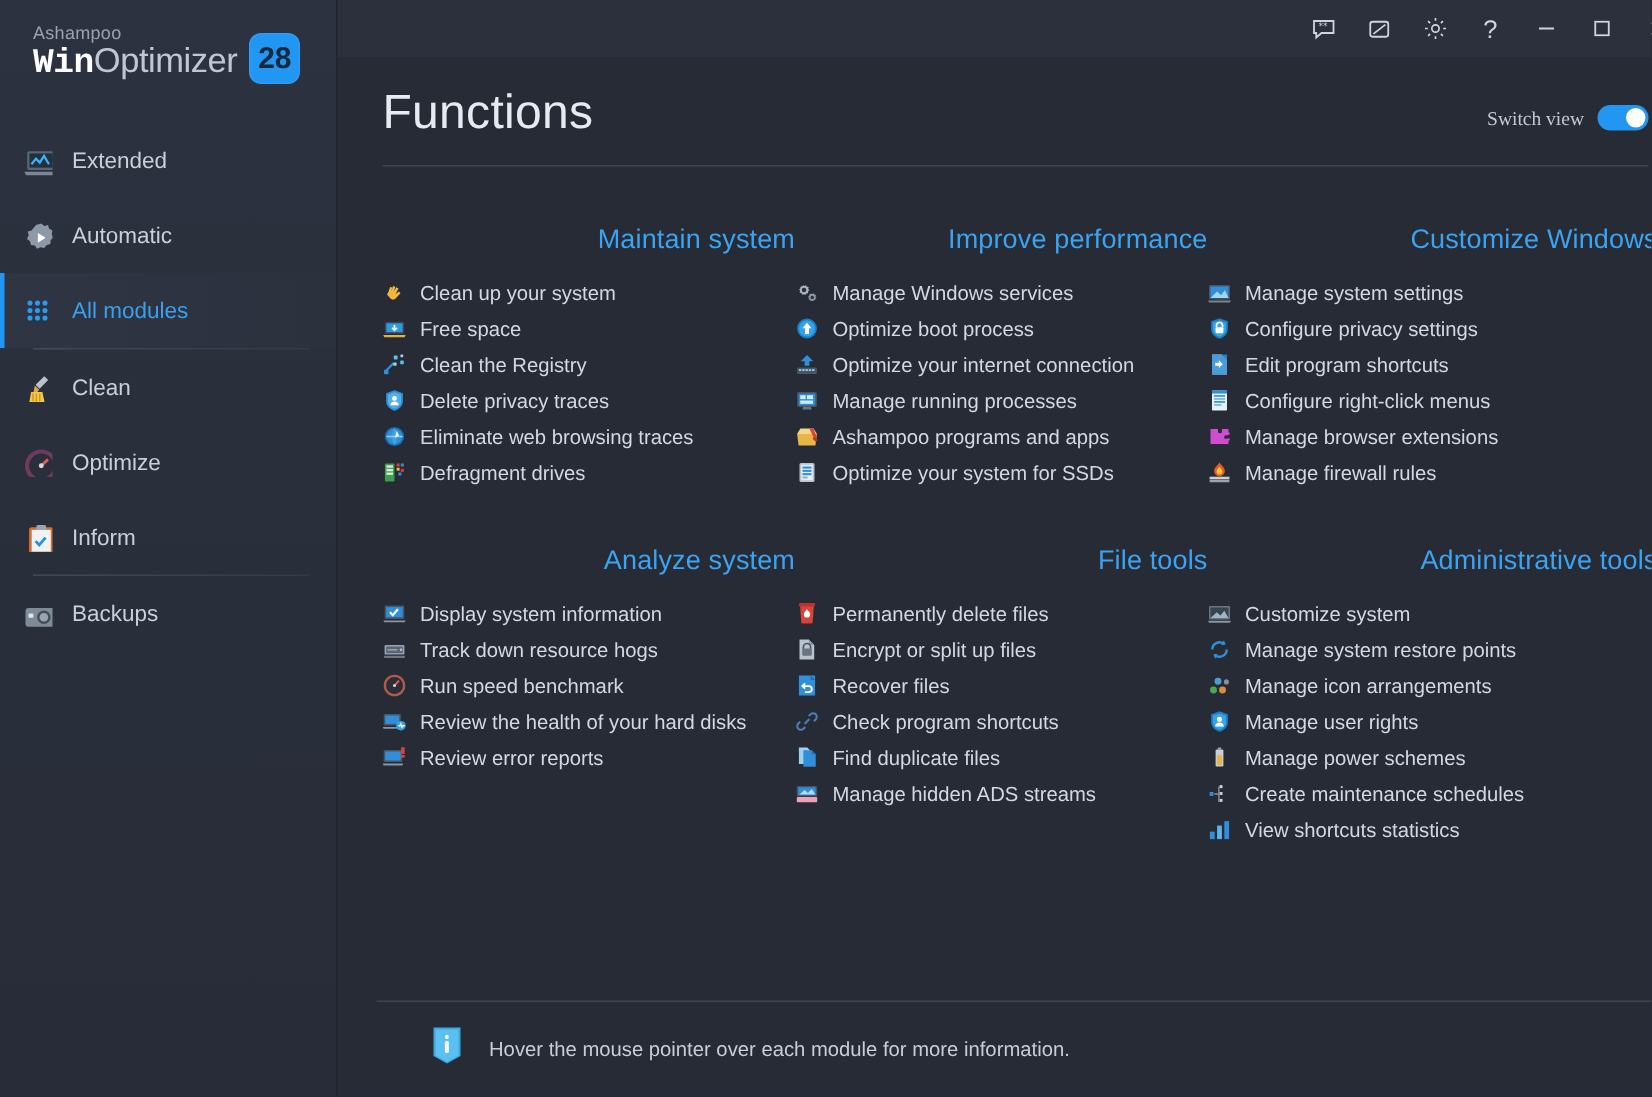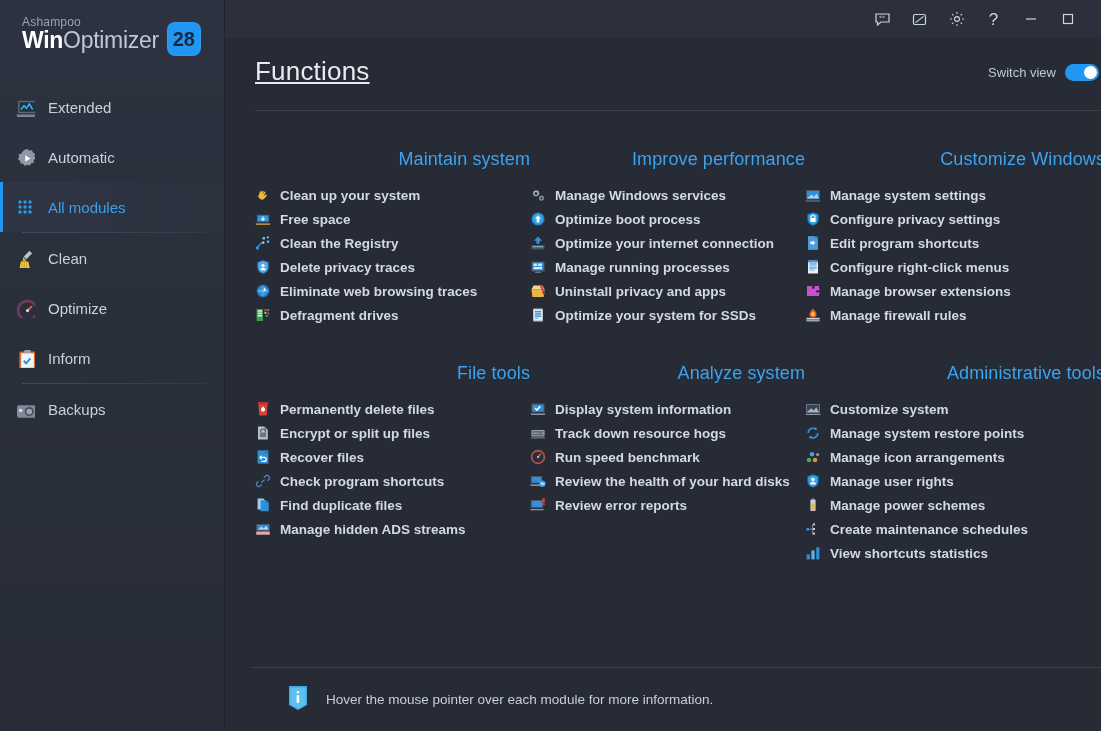--- a/index.html
+++ b/index.html
@@ -26,21 +26,21 @@
     display: flex; align-items: flex-start;
   }
   .logo-text { line-height: 1; padding-top: 6px; }
   .logo-ashampoo {
     font-size: 12px; color: #9aa2b1; letter-spacing: .2px; display: block;
   }
   .logo-main {
     font-size: 23px; color: #c7ced9; letter-spacing: -.3px; display: block; margin-top: 1px;
     white-space: nowrap;
   }
-  .logo-main b { color: #ffffff; font-weight: 700; }
+  .logo-main b { color: #ffffff; font-weight: 700; font-family: Liberation Mono, monospace; }
   .logo-main i { font-style: normal; font-weight: 400; color: #c0c7d3; }
   .badge-28 {
     width: 34px; height: 34px; border-radius: 8px;
     background: #2196f3;
     color: #16293a; font-size: 20px; font-weight: 700;
     display: flex; align-items: center; justify-content: center;
     margin-left: 8px; margin-top: 12px;
     box-shadow: 0 0 0 1px rgba(255,255,255,.06) inset;
   }
 
@@ -88,23 +88,23 @@
   .tb-btn svg { display: block; }
   .tb-glyph { font-size: 15px; line-height: 1; color: #cfd5de; }
 
   #header {
     position: relative;
     padding: 18px 26px 0 30px;
     flex: 0 0 62px;
   }
   #header .row { display:flex; align-items:flex-end; justify-content: space-between; }
   #page-title {
-    font-size: 26px; color: #e7ebf1; font-weight: 400; letter-spacing: .2px; text-decoration: underline;
-  }
-  .switch-wrap { display: flex; align-items: center; padding-bottom: 6px; }
+    font-size: 32px; color: #e7ebf1; font-weight: 400; letter-spacing: .2px;
+  }
+  .switch-wrap { display: flex; align-items: center; padding-bottom: 6px; font-family: Liberation Serif, serif; }
   .switch-label { font-size: 13px; color: #c2c9d4; margin-right: 9px; }
   .switch {
     width: 34px; height: 17px; border-radius: 9px; background: #2196f3;
     position: relative; cursor: default;
   }
   .switch .knob {
     position: absolute; top: 2px; right: 2px;
     width: 13px; height: 13px; border-radius: 50%; background: #ffffff;
   }
   #header-rule {
@@ -132,21 +132,21 @@
     display: flex; align-items: center;
     height: 24px; margin-bottom: 0px;
     color: #d3d9e2; font-size: 13.5px;
     cursor: default;
   }
   .fn-ico {
     width: 16px; height: 16px; margin-right: 9px; flex: 0 0 16px;
     display: flex; align-items: center; justify-content: center;
   }
   .fn-ico svg { display:block; }
-  .fn-label { white-space: nowrap; font-weight: bold; }
+  .fn-label { white-space: nowrap; }
 
   
   #footer {
     flex: 0 0 64px;
     border-top: 1px solid rgba(255,255,255,.12);
     margin: 0 20px 0 26px;
     display: flex; align-items: center;
     padding-left: 36px;
   }
   #footer .info-ico { margin-right: 17px; }
@@ -436,21 +436,21 @@
             </li>
             <li class="fn-item">
               <span class="fn-ico">
                 <svg width="16" height="16" viewBox="0 0 16 16">
                   <path d="M1.4 6.4h13.2l-1 7.6H2.4z" fill="#e8b646"></path>
                   <path d="M1.4 6.4L3.6 2.6h8.8l2.2 3.8z" fill="#f5d78a"></path>
                   <path d="M9.6 2.6L13 9.8l1.6-1.4-2.4-5.8z" fill="#d8433a"></path>
                   <path d="M12.8 8.2l2.4 2.2-1.2 1.3-2.3-2.2z" fill="#b83229"></path>
                 </svg>
               </span>
-              <span class="fn-label">Uninstall privacy and apps</span>
+              <span class="fn-label">Ashampoo programs and apps</span>
             </li>
             <li class="fn-item">
               <span class="fn-ico">
                 <svg width="16" height="16" viewBox="0 0 16 16">
                   <rect x="3" y="1.6" width="10" height="12.8" rx="1" fill="#b9c3cf"></rect>
                   <rect x="4.2" y="2.8" width="7.6" height="10.4" fill="#e8eef4"></rect>
                   <rect x="5" y="4" width="6" height="1.4" fill="#2f8fd8"></rect>
                   <rect x="5" y="6.2" width="6" height="1.4" fill="#2f8fd8"></rect>
                   <rect x="5" y="8.4" width="6" height="1.4" fill="#2f8fd8"></rect>
                   <rect x="5" y="10.6" width="3.4" height="1.4" fill="#7fb9e0"></rect>
@@ -525,88 +525,20 @@
                   <path d="M8 4.2c.9 1.4 2 1.9 2 3.1a2 2 0 11-4 0c0-1.2 1.1-1.7 2-3.1z" fill="#f5c33c"></path>
                   <rect x="1.4" y="10.8" width="13.2" height="1.7" fill="#c9cfd8"></rect>
                   <rect x="1.4" y="12.8" width="13.2" height="1.7" fill="#9aa4b2"></rect>
                 </svg>
               </span>
               <span class="fn-label">Manage firewall rules</span>
             </li>
           </ul>
         </section>
         <section class="fn-group">
-          <h2 class="group-title">File tools</h2>
-          <ul class="fn-list">
-            <li class="fn-item">
-              <span class="fn-ico">
-                <svg width="16" height="16" viewBox="0 0 16 16">
-                  <path d="M3.4 2.4h9.2l-.8 11.4a.9.9 0 01-.9.8H5.1a.9.9 0 01-.9-.8z" fill="#d8433a"></path>
-                  <rect x="2.6" y="1" width="10.8" height="2.2" rx=".6" fill="#b8332b"></rect>
-                  <path d="M8 5.2c1 1.4 2.1 2.1 2.1 3.4A2.1 2.1 0 018 10.7 2.1 2.1 0 015.9 8.6c0-1.3 1.1-2 2.1-3.4z" fill="#ffffff"></path>
-                </svg>
-              </span>
-              <span class="fn-label">Permanently delete files</span>
-            </li>
-            <li class="fn-item">
-              <span class="fn-ico">
-                <svg width="16" height="16" viewBox="0 0 16 16">
-                  <path d="M3 1.4h6.2L12.8 5v9.6H3z" fill="#b9c3cf"></path>
-                  <path d="M9.2 1.4L12.8 5H9.2z" fill="#8d98a6"></path>
-                  <path d="M5.6 7.6V6.4a2.4 2.4 0 014.8 0v1.2" stroke="#4a5462" stroke-width="1.1" fill="none"></path>
-                  <rect x="4.8" y="7.4" width="6.4" height="4.8" rx=".8" fill="#6b7583"></rect>
-                </svg>
-              </span>
-              <span class="fn-label">Encrypt or split up files</span>
-            </li>
-            <li class="fn-item">
-              <span class="fn-ico">
-                <svg width="16" height="16" viewBox="0 0 16 16">
-                  <path d="M2.6 1.4h10.8v13.2H2.6z" fill="#2f8fd8"></path>
-                  <path d="M10.5 1.4l2.9 2.9h-2.9z" fill="#1b6fb5"></path>
-                  <path d="M5.2 8.4h4a2 2 0 110 4H6.6" stroke="#ffffff" stroke-width="1.3" fill="none"></path>
-                  <path d="M6.8 6.6L5 8.4l1.8 1.8" stroke="#ffffff" stroke-width="1.3" fill="none"></path>
-                </svg>
-              </span>
-              <span class="fn-label">Recover files</span>
-            </li>
-            <li class="fn-item">
-              <span class="fn-ico">
-                <svg width="16" height="16" viewBox="0 0 16 16">
-                  <path d="M6.4 9.6l3.2-3.2" stroke="#4a7fb5" stroke-width="1.4"></path>
-                  <path d="M9.2 4.4l1.2-1.2a2.4 2.4 0 113.4 3.4l-1.2 1.2" stroke="#4a7fb5" stroke-width="1.4" fill="none"></path>
-                  <path d="M6.8 11.6l-1.2 1.2a2.4 2.4 0 11-3.4-3.4l1.2-1.2" stroke="#4a7fb5" stroke-width="1.4" fill="none"></path>
-                </svg>
-              </span>
-              <span class="fn-label">Check program shortcuts</span>
-            </li>
-            <li class="fn-item">
-              <span class="fn-ico">
-                <svg width="16" height="16" viewBox="0 0 16 16">
-                  <path d="M2.6 1.4h5.6l2.6 2.6v8.4H2.6z" fill="#9fd0f0"></path>
-                  <path d="M5.6 3.2h5.6l2.6 2.6v8.4H5.6z" fill="#2f8fd8"></path>
-                  <path d="M11.2 3.2l2.6 2.6h-2.6z" fill="#1b6fb5"></path>
-                </svg>
-              </span>
-              <span class="fn-label">Find duplicate files</span>
-            </li>
-            <li class="fn-item">
-              <span class="fn-ico">
-                <svg width="16" height="16" viewBox="0 0 16 16">
-                  <rect x="1.2" y="3" width="13.6" height="7" rx=".8" fill="#4a5462"></rect>
-                  <rect x="2.2" y="3.9" width="11.6" height="5.2" fill="#2f8fd8"></rect>
-                  <path d="M3 8.6l3.4-3 2.2 2 2.6-2.6 2.4 3.6z" fill="#b2dcf6"></path>
-                  <rect x="1.2" y="10.4" width="13.6" height="3.4" rx=".6" fill="#eda2b6"></rect>
-                </svg>
-              </span>
-              <span class="fn-label">Manage hidden ADS streams</span>
-            </li>
-          </ul>
-        </section>
-        <section class="fn-group">
           <h2 class="group-title">Analyze system</h2>
           <ul class="fn-list">
             <li class="fn-item">
               <span class="fn-ico">
                 <svg width="16" height="16" viewBox="0 0 16 16">
                   <rect x="1.4" y="2.6" width="13.2" height="9" rx=".8" fill="#4a5462"></rect>
                   <rect x="2.5" y="3.7" width="11" height="6.8" fill="#2f8fd8"></rect>
                   <path d="M5 7.1l1.9 2 3.4-3.9" stroke="#ffffff" stroke-width="1.5" fill="none"></path>
                   <path d="M0.6 12.6h14.8l-.6 1.3H1.2z" fill="#8b95a3"></path>
                 </svg>
@@ -652,20 +584,88 @@
               <span class="fn-ico">
                 <svg width="16" height="16" viewBox="0 0 16 16">
                   <rect x="0.8" y="3" width="12.4" height="8" rx=".8" fill="#4a5462"></rect>
                   <rect x="1.8" y="4" width="10.4" height="6" fill="#2f8fd8"></rect>
                   <path d="M0.2 12h13.6l-.5 1.3H.7z" fill="#8b95a3"></path>
                   <path d="M12.4 1.2h2.4v4.4h-2.4z" fill="#d8433a"></path>
                   <rect x="12.4" y="6.3" width="2.4" height="1.8" fill="#d8433a"></rect>
                 </svg>
               </span>
               <span class="fn-label">Review error reports</span>
+            </li>
+          </ul>
+        </section>
+        <section class="fn-group">
+          <h2 class="group-title">File tools</h2>
+          <ul class="fn-list">
+            <li class="fn-item">
+              <span class="fn-ico">
+                <svg width="16" height="16" viewBox="0 0 16 16">
+                  <path d="M3.4 2.4h9.2l-.8 11.4a.9.9 0 01-.9.8H5.1a.9.9 0 01-.9-.8z" fill="#d8433a"></path>
+                  <rect x="2.6" y="1" width="10.8" height="2.2" rx=".6" fill="#b8332b"></rect>
+                  <path d="M8 5.2c1 1.4 2.1 2.1 2.1 3.4A2.1 2.1 0 018 10.7 2.1 2.1 0 015.9 8.6c0-1.3 1.1-2 2.1-3.4z" fill="#ffffff"></path>
+                </svg>
+              </span>
+              <span class="fn-label">Permanently delete files</span>
+            </li>
+            <li class="fn-item">
+              <span class="fn-ico">
+                <svg width="16" height="16" viewBox="0 0 16 16">
+                  <path d="M3 1.4h6.2L12.8 5v9.6H3z" fill="#b9c3cf"></path>
+                  <path d="M9.2 1.4L12.8 5H9.2z" fill="#8d98a6"></path>
+                  <path d="M5.6 7.6V6.4a2.4 2.4 0 014.8 0v1.2" stroke="#4a5462" stroke-width="1.1" fill="none"></path>
+                  <rect x="4.8" y="7.4" width="6.4" height="4.8" rx=".8" fill="#6b7583"></rect>
+                </svg>
+              </span>
+              <span class="fn-label">Encrypt or split up files</span>
+            </li>
+            <li class="fn-item">
+              <span class="fn-ico">
+                <svg width="16" height="16" viewBox="0 0 16 16">
+                  <path d="M2.6 1.4h10.8v13.2H2.6z" fill="#2f8fd8"></path>
+                  <path d="M10.5 1.4l2.9 2.9h-2.9z" fill="#1b6fb5"></path>
+                  <path d="M5.2 8.4h4a2 2 0 110 4H6.6" stroke="#ffffff" stroke-width="1.3" fill="none"></path>
+                  <path d="M6.8 6.6L5 8.4l1.8 1.8" stroke="#ffffff" stroke-width="1.3" fill="none"></path>
+                </svg>
+              </span>
+              <span class="fn-label">Recover files</span>
+            </li>
+            <li class="fn-item">
+              <span class="fn-ico">
+                <svg width="16" height="16" viewBox="0 0 16 16">
+                  <path d="M6.4 9.6l3.2-3.2" stroke="#4a7fb5" stroke-width="1.4"></path>
+                  <path d="M9.2 4.4l1.2-1.2a2.4 2.4 0 113.4 3.4l-1.2 1.2" stroke="#4a7fb5" stroke-width="1.4" fill="none"></path>
+                  <path d="M6.8 11.6l-1.2 1.2a2.4 2.4 0 11-3.4-3.4l1.2-1.2" stroke="#4a7fb5" stroke-width="1.4" fill="none"></path>
+                </svg>
+              </span>
+              <span class="fn-label">Check program shortcuts</span>
+            </li>
+            <li class="fn-item">
+              <span class="fn-ico">
+                <svg width="16" height="16" viewBox="0 0 16 16">
+                  <path d="M2.6 1.4h5.6l2.6 2.6v8.4H2.6z" fill="#9fd0f0"></path>
+                  <path d="M5.6 3.2h5.6l2.6 2.6v8.4H5.6z" fill="#2f8fd8"></path>
+                  <path d="M11.2 3.2l2.6 2.6h-2.6z" fill="#1b6fb5"></path>
+                </svg>
+              </span>
+              <span class="fn-label">Find duplicate files</span>
+            </li>
+            <li class="fn-item">
+              <span class="fn-ico">
+                <svg width="16" height="16" viewBox="0 0 16 16">
+                  <rect x="1.2" y="3" width="13.6" height="7" rx=".8" fill="#4a5462"></rect>
+                  <rect x="2.2" y="3.9" width="11.6" height="5.2" fill="#2f8fd8"></rect>
+                  <path d="M3 8.6l3.4-3 2.2 2 2.6-2.6 2.4 3.6z" fill="#b2dcf6"></path>
+                  <rect x="1.2" y="10.4" width="13.6" height="3.4" rx=".6" fill="#eda2b6"></rect>
+                </svg>
+              </span>
+              <span class="fn-label">Manage hidden ADS streams</span>
             </li>
           </ul>
         </section>
         <section class="fn-group">
           <h2 class="group-title">Administrative tools</h2>
           <ul class="fn-list">
             <li class="fn-item">
               <span class="fn-ico">
                 <svg width="16" height="16" viewBox="0 0 16 16">
                   <rect x="1" y="3" width="14" height="9" rx=".8" fill="#6b7583"></rect>

